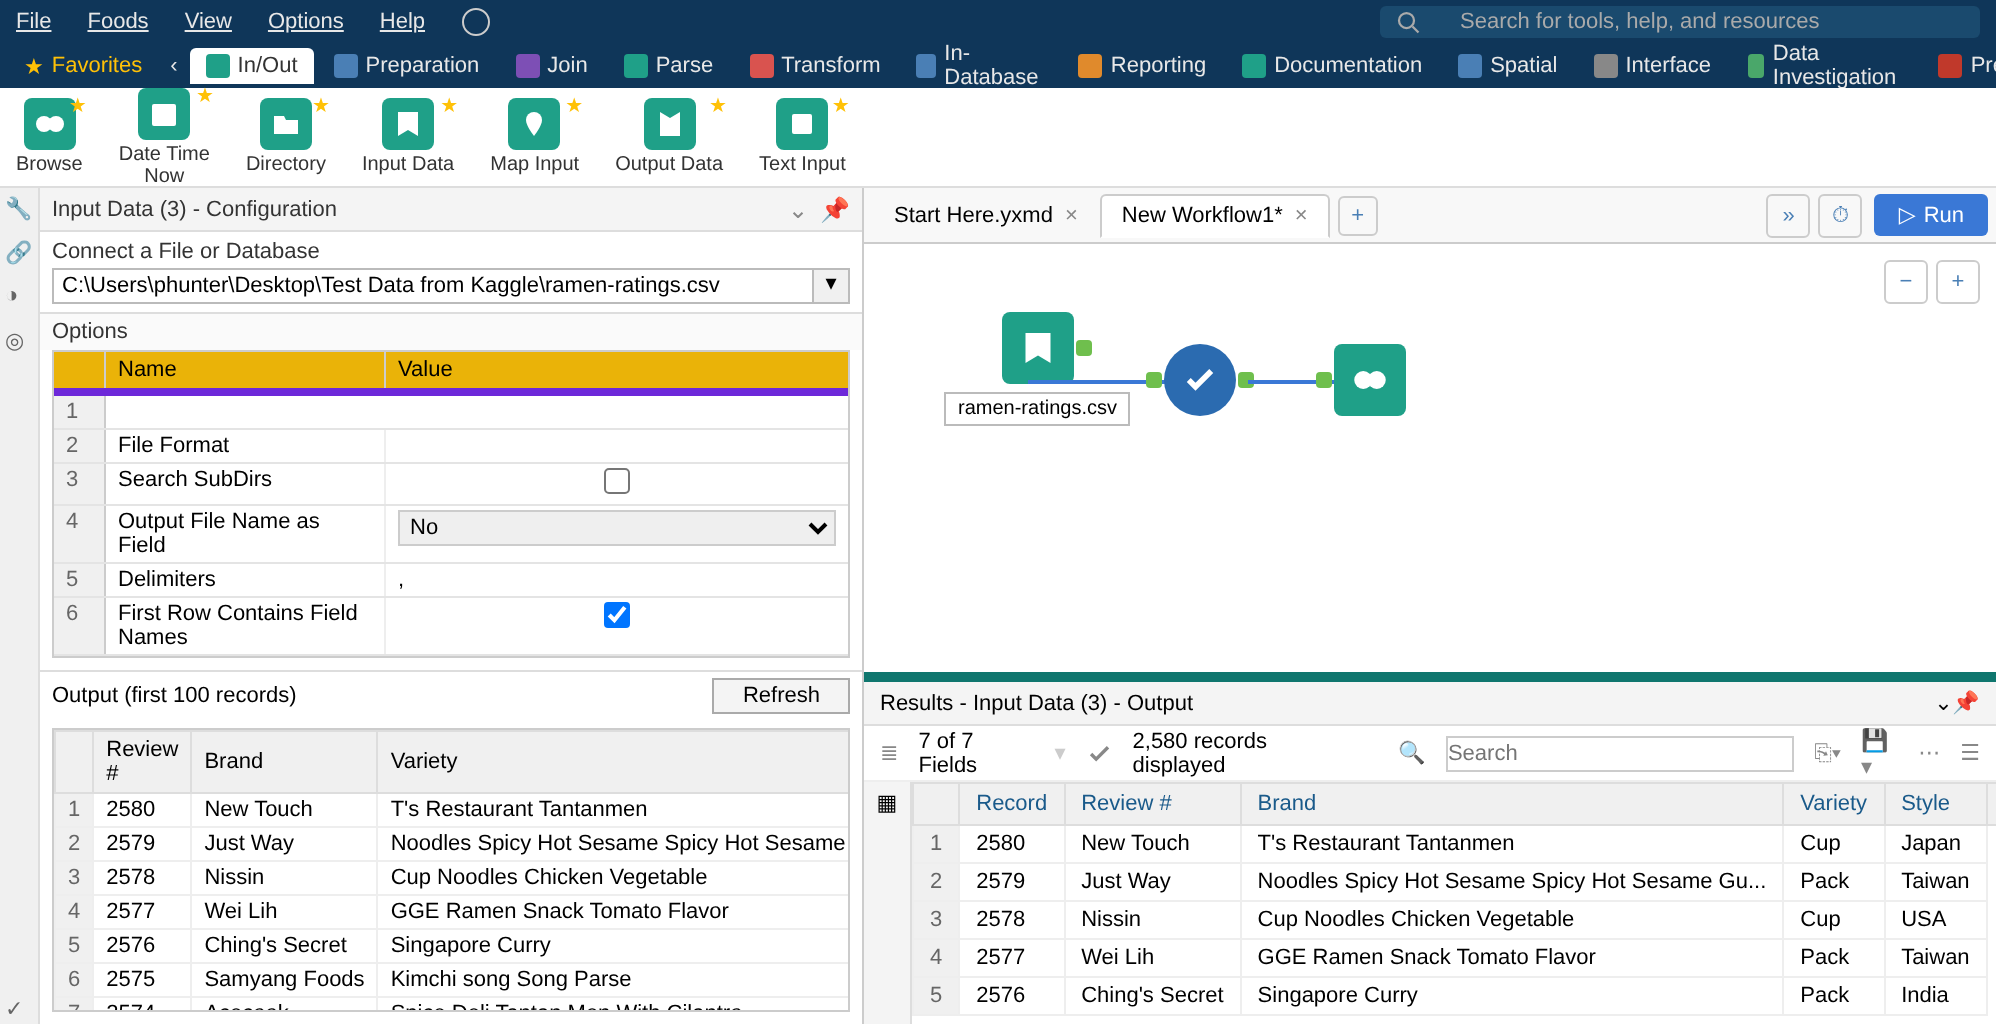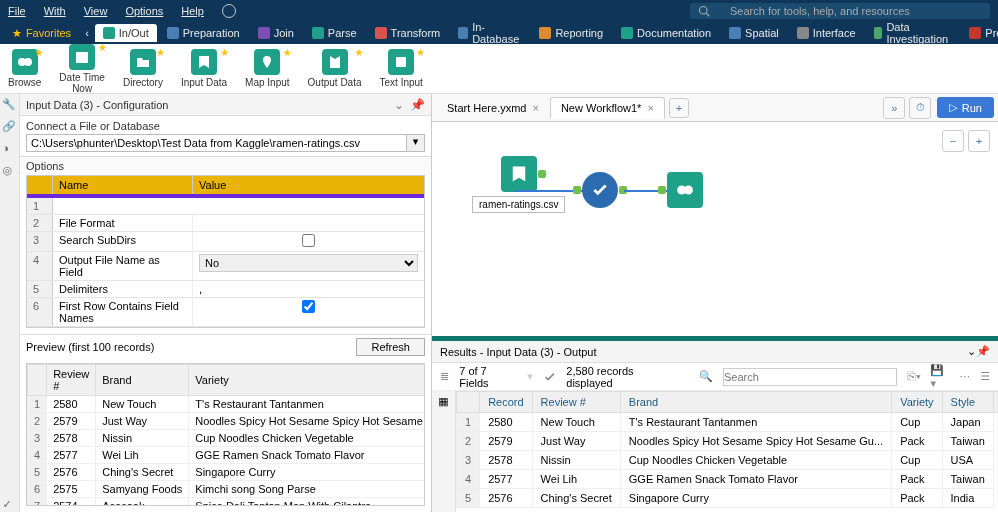--- a/index.html
+++ b/index.html
@@ -109,21 +109,21 @@
 .rtable td { padding: 3px 8px; border: 1px solid #eee; white-space: nowrap; }
 .rtable td.rn { background: #f0f0f0; color: #666; text-align: right; }
 
 .check-svg { width: 14px; height: 14px; }
 </style>
 </head>
 <body>
 
 <div class="menubar">
   <span class="menu-item"><u>File</u></span>
-  <span class="menu-item"><u>With</u></span>
+  <span class="menu-item"><u>Foods</u></span>
   <span class="menu-item"><u>View</u></span>
   <span class="menu-item"><u>Options</u></span>
   <span class="menu-item"><u>Help</u></span>
   <span class="globe"></span>
   <div class="search-box">
     <svg viewBox="0 0 16 16">
         <circle cx="7" cy="7" r="5" fill="none" stroke="#aaa" stroke-width="1.5"></circle>
         <line x1="11" y1="11" x2="15" y2="15" stroke="#aaa" stroke-width="1.5"></line>
       </svg>
     <span>Search for tools, help, and resources</span>
@@ -314,21 +314,21 @@
                 <div class="c2">First Row Contains Field Names</div>
                 <div class="c3">
                   <div style="text-align:center"><input type="checkbox" checked="" style=""></div>
                 </div>
               </div>
             </div>
         </div>
       </div>
       <div class="preview-block">
         <div class="preview-head">
-          <span>Preview (first 100 records)</span>
+          <span>Output (first 100 records)</span>
           <span class="spacer"></span>
           <button>Refresh</button>
         </div>
         <div class="preview-table">
           <table class="ptable">
             <thead>
                 <tr id="preview-head">
                   <th></th>
                   <th>Review #</th>
                   <th>Brand</th>

